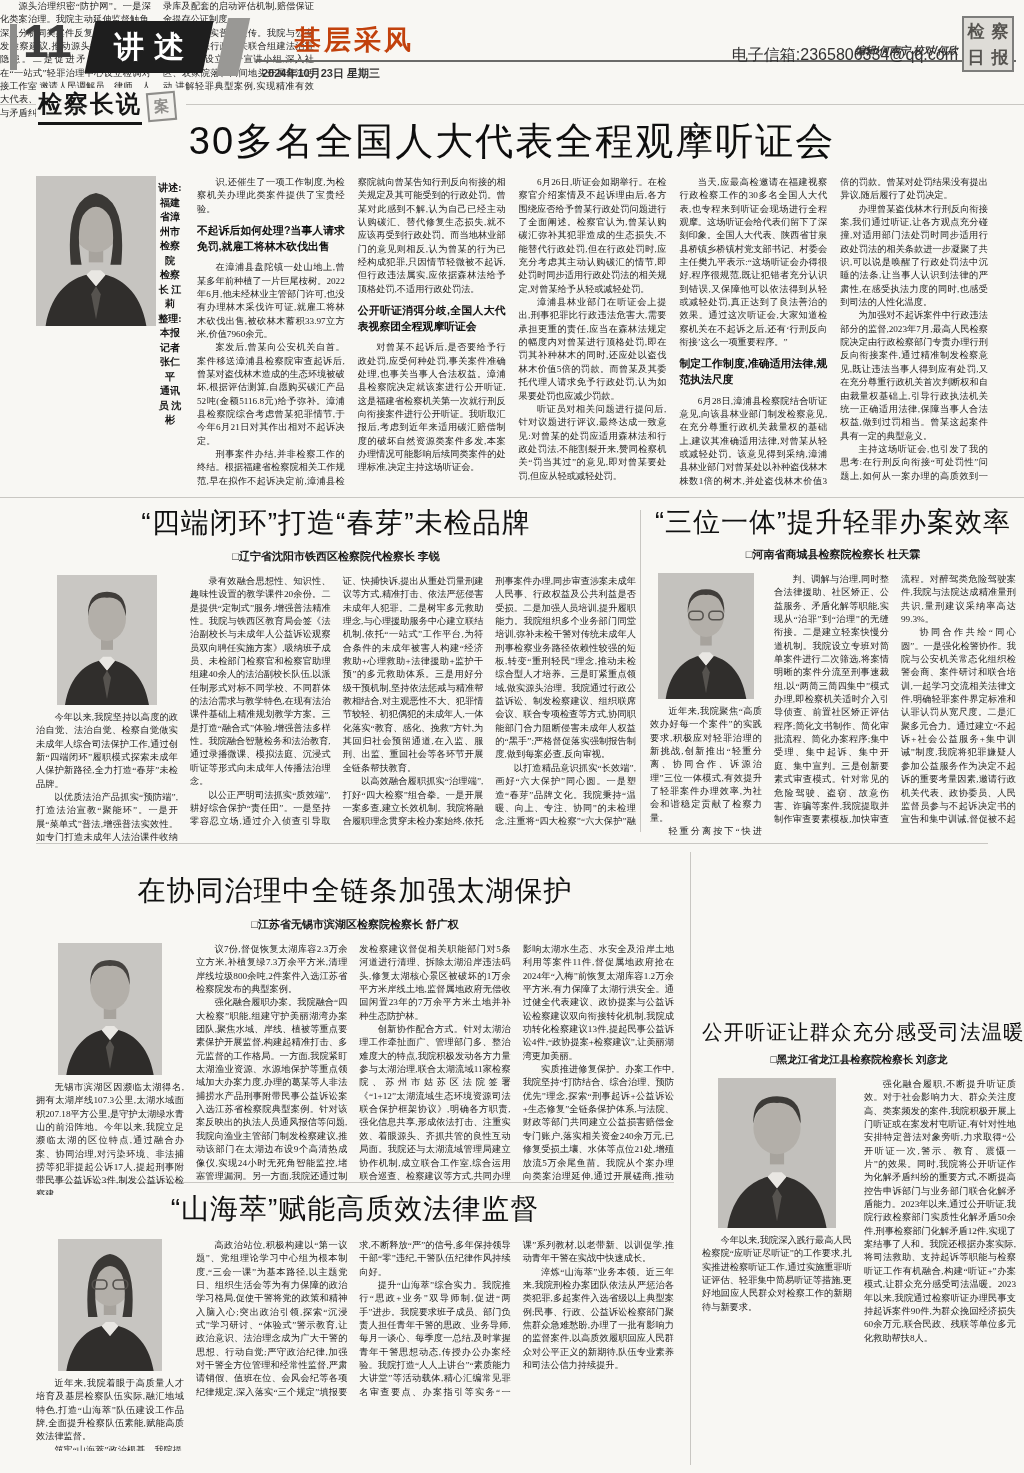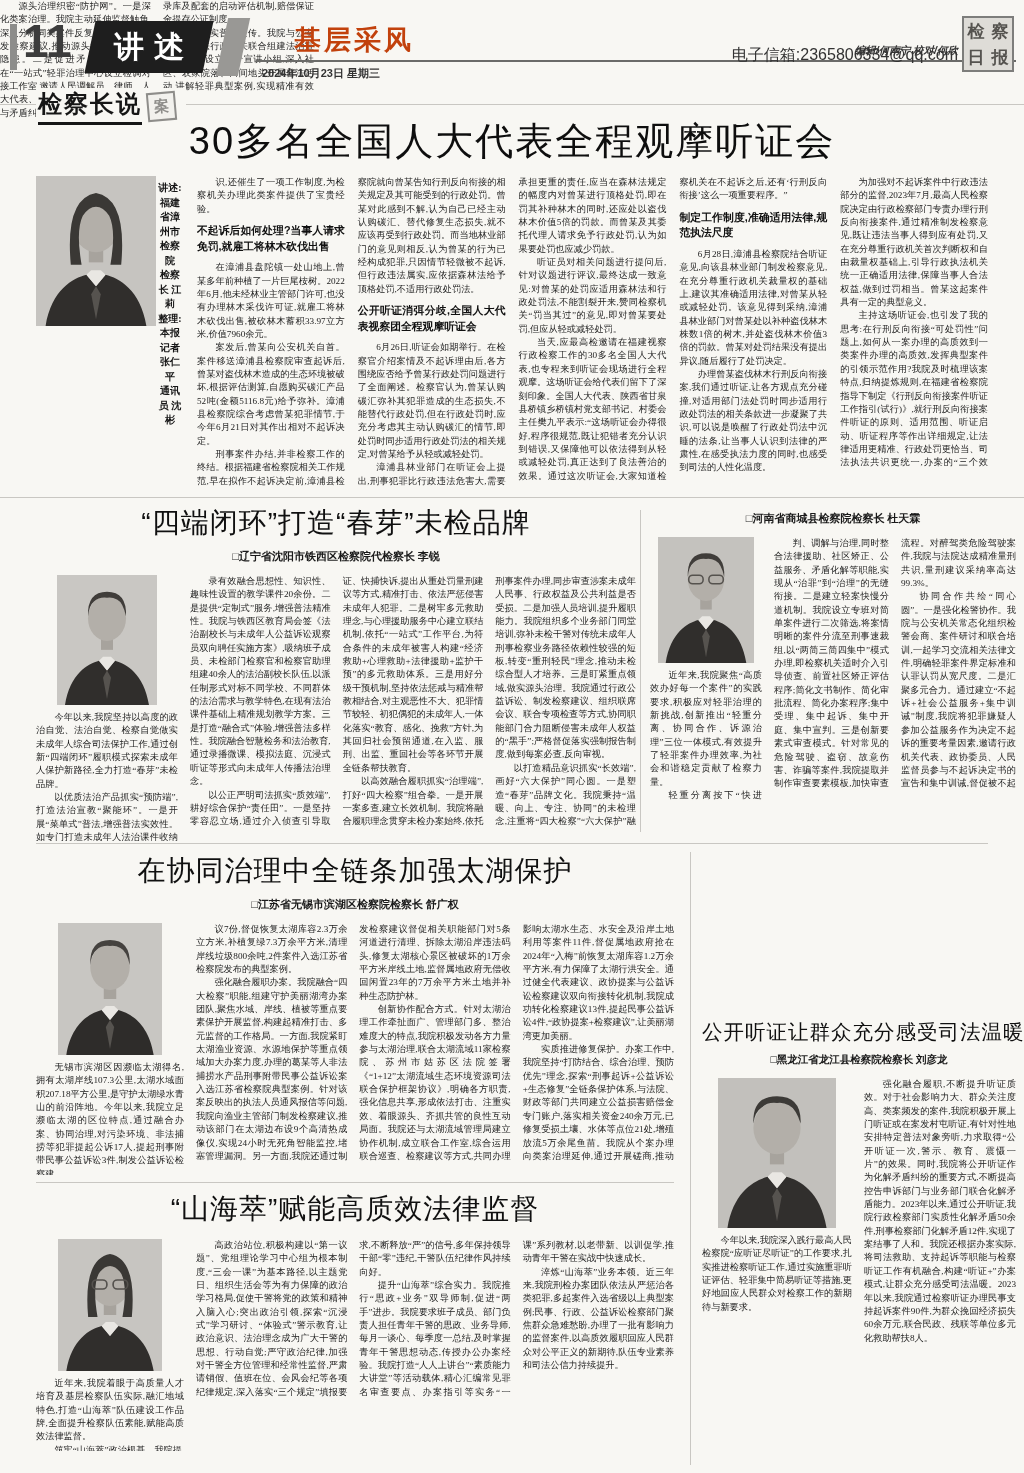--- a/index.html
+++ b/index.html
@@ -73,21 +73,21 @@
   #art-weijian .a-body{height:266px;}
   #art-weijian .a-col1{width:142px;}
   #art-weijian .a-cols{column-count:3;}
   #art-qingzui{left:650px;top:504px;width:366px;}
   #art-qingzui .a-head{font-size:27px;}
   #art-qingzui .a-body{height:266px;}
   #art-qingzui .a-col1{width:112px;}
   #art-qingzui .a-cols{column-count:2;}
   #qingzui-cont{left:702px;top:852px;width:314px;height:152px;column-count:2;column-gap:12px;overflow:hidden;}
   #qingzui-cont p{text-indent:2em;margin:0;}
-  #art-taihu{left:36px;top:852px;width:638px;}
+  #art-taihu{left:36px;top:872px;width:638px;}
   #art-taihu .a-body{height:252px;}
   #art-taihu .a-col1{width:148px;}
   #art-taihu .a-cols{column-count:3;}
   #art-tingzheng{left:702px;top:1018px;width:314px;}
   #art-tingzheng .a-head{font-size:20.5px;}
   #art-tingzheng .a-body{height:372px;}
   #art-tingzheng .a-col1{width:150px;}
   #art-tingzheng .a-cols{column-count:1;}
   #art-shanhaicui{left:36px;top:1190px;width:638px;}
   #art-shanhaicui .a-body{height:212px;}
@@ -147,20 +147,21 @@
         <p>对涉罪当事人作不起诉处理后,是否还要给予行政处罚,怎样做到过罚相当,是办理行刑反向衔接案件的必答题。曾某盗伐林木案,案情并不复杂,但对如何适用法律进行行政处罚观点不一。今年6月,由我主持召开公开听证会,经过听证,各方消除分歧、凝聚共</p>
       </div>
     </div>
     <div class="f-cols bodytext">
       <p>识,还催生了一项工作制度,为检察机关办理此类案件提供了宝贵经验。</p>
       <h4>不起诉后如何处理?当事人请求免罚,就雇工将林木砍伐出售</h4>
       <p>在漳浦县盘陀镇一处山地上,曾某多年前种植了一片巨尾桉树。2022年6月,他未经林业主管部门许可,也没有办理林木采伐许可证,就雇工将林木砍伐出售,被砍林木蓄积33.97立方米,价值7960余元。</p>
       <p>案发后,曾某向公安机关自首。案件移送漳浦县检察院审查起诉后,曾某对盗伐林木造成的生态环境被破坏,根据评估测算,自愿购买碳汇产品52吨(金额5116.8元)给予弥补。漳浦县检察院综合考虑曾某犯罪情节,于今年6月21日对其作出相对不起诉决定。</p>
       <p>刑事案件办结,并非检察工作的终结。根据福建省检察院相关工作规范,早在拟作不起诉决定前,漳浦县检察院就向曾某告知行刑反向衔接的相关规定及其可能受到的行政处罚。曾某对此感到不解,认为自己已经主动认购碳汇、替代修复生态损失,就不应该再受到行政处罚。而当地林业部门的意见则相反,认为曾某的行为已经构成犯罪,只因情节轻微被不起诉,但行政违法属实,应依据森林法给予顶格处罚,不适用行政处罚法。</p>
       <h4>公开听证消弭分歧,全国人大代表视察团全程观摩听证会</h4>
+      <p>对曾某不起诉后,是否要给予行政处罚,应受何种处罚,事关案件准确处理,也事关当事人合法权益。漳浦县检察院决定就该案进行公开听证,这是福建省检察机关第一次就行刑反向衔接案件进行公开听证。我听取汇报后,考虑到近年来适用碳汇赔偿制度的破坏自然资源类案件多发,本案办理情况可能影响后续同类案件的处理标准,决定主持这场听证会。</p>
       <p>6月26日,听证会如期举行。在检察官介绍案情及不起诉理由后,各方围绕应否给予曾某行政处罚问题进行了全面阐述。检察官认为,曾某认购碳汇弥补其犯罪造成的生态损失,不能替代行政处罚,但在行政处罚时,应充分考虑其主动认购碳汇的情节,即处罚时同步适用行政处罚法的相关规定,对曾某给予从轻或减轻处罚。</p>
       <p>漳浦县林业部门在听证会上提出,刑事犯罪比行政违法危害大,需要承担更重的责任,应当在森林法规定的幅度内对曾某进行顶格处罚,即在罚其补种林木的同时,还应处以盗伐林木价值5倍的罚款。而曾某及其委托代理人请求免予行政处罚,认为如果要处罚也应减少罚款。</p>
       <p>听证员对相关问题进行提问后,针对议题进行评议,最终达成一致意见:对曾某的处罚应适用森林法和行政处罚法,不能割裂开来,赞同检察机关“罚当其过”的意见,即对曾某要处罚,但应从轻或减轻处罚。</p>
       <p>当天,应最高检邀请在福建视察行政检察工作的30多名全国人大代表,也专程来到听证会现场进行全程观摩。这场听证会给代表们留下了深刻印象。全国人大代表、陕西省甘泉县桥镇乡桥镇村党支部书记、村委会主任樊九平表示:“这场听证会办得很好,程序很规范,既让犯错者充分认识到错误,又保障他可以依法得到从轻或减轻处罚,真正达到了良法善治的效果。通过这次听证会,大家知道检察机关在不起诉之后,还有‘行刑反向衔接’这么一项重要程序。”</p>
       <h4>制定工作制度,准确适用法律,规范执法尺度</h4>
       <p>6月28日,漳浦县检察院结合听证意见,向该县林业部门制发检察意见,在充分尊重行政机关裁量权的基础上,建议其准确适用法律,对曾某从轻或减轻处罚。该意见得到采纳,漳浦县林业部门对曾某处以补种盗伐林木株数1倍的树木,并处盗伐林木价值3倍的罚款。曾某对处罚结果没有提出异议,随后履行了处罚决定。</p>
       <p>办理曾某盗伐林木行刑反向衔接案,我们通过听证,让各方观点充分碰撞,对适用部门法处罚时同步适用行政处罚法的相关条款进一步凝聚了共识,可以说是唤醒了行政处罚法中沉睡的法条,让当事人认识到法律的严肃性,在感受执法力度的同时,也感受到司法的人性化温度。</p>
       <p>为加强对不起诉案件中行政违法部分的监督,2023年7月,最高人民检察院决定由行政检察部门专责办理行刑反向衔接案件,通过精准制发检察意见,既让违法当事人得到应有处罚,又在充分尊重行政机关首次判断权和自由裁量权基础上,引导行政执法机关统一正确适用法律,保障当事人合法权益,做到过罚相当。曾某这起案件具有一定的典型意义。</p>
       <p>主持这场听证会,也引发了我的思考:在行刑反向衔接“可处罚性”问题上,如何从一案办理的高质效到一类案件办理的高质效,发挥典型案件的引领示范作用?我院及时梳理该案特点,归纳提炼规则,在福建省检察院指导下制定《行刑反向衔接案件听证工作指引(试行)》,就行刑反向衔接案件听证的原则、适用范围、听证启动、听证程序等作出详细规定,让法律适用更精准、行政处罚更恰当、司法执法共识更统一,办案的“三个效果”更加彰显。这项制度已被福建省检察院转发推广。</p>
     </div>
@@ -196,20 +197,21 @@
       <div class="a-cols" style="height:266px;">
         <p>录有效融合思想性、知识性、趣味性设置的教学课件20余份。二是提供“定制式”服务,增强普法精准性。我院与铁西区教育局会签《法治副校长与未成年人公益诉讼观察员双向聘任实施方案》,吸纳班子成员、未检部门检察官和检察官助理组建40余人的法治副校长队伍,以派任制形式对标不同学校、不同群体的法治需求与教学特色,在现有法治课件基础上精准规划教学方案。三是打造“融合式”体验,增强普法多样性。我院融合智慧检务和法治教育,通过录播微课、模拟法庭、沉浸式听证等形式向未成年人传播法治理念。</p>
         <p>以公正严明司法抓实“质效端”,耕好综合保护“责任田”。一是坚持零容忍立场,通过介入侦查引导取证、快捕快诉,提出从重处罚量刑建议等方式,精准打击、依法严惩侵害未成年人犯罪。二是树牢多元救助理念,与心理援助服务中心建立联结机制,依托“一站式”工作平台,为符合条件的未成年被害人构建“经济救助+心理救助+法律援助+监护干预”的多元救助体系。三是用好分级干预机制,坚持依法惩戒与精准帮教相结合,对主观恶性不大、犯罪情节较轻、初犯偶犯的未成年人,一体化落实“教育、感化、挽救”方针,为其回归社会预留通道,在入监、服刑、出监、重回社会等各环节开展全链条帮扶教育。</p>
         <p>以高效融合履职抓实“治理端”,打好“四大检察”组合拳。一是开展一案多查,建立长效机制。我院将融合履职理念贯穿未检办案始终,依托刑事案件办理,同步审查涉案未成年人民事、行政权益及公共利益是否受损。二是加强人员培训,提升履职能力。我院组织多个业务部门同堂培训,弥补未检干警对传统未成年人刑事检察业务路径依赖性较强的短板,转变“重刑轻民”理念,推动未检综合型人才培养。三是盯紧重点领域,做实源头治理。我院通过行政公益诉讼、制发检察建议、组织联席会议、联合专项检查等方式,协同职能部门合力阻断侵害未成年人权益的“黑手”;严格督促落实强制报告制度,做到每案必查,反向审视。</p>
         <p>以打造精品意识抓实“长效端”,画好“六大保护”同心圆。一是塑造“春芽”品牌文化。我院秉持“温暖、向上、专注、协同”的未检理念,注重将“四大检察”“六大保护”融入品牌文化发展中,高标准建设“春芽”工作室。二是将品牌文化融合队伍建设。我院党组高度重视未检人才培养,为“春芽”工作室选派资深检察官和优秀检察官助理,同时整合全院力量,依托品牌建设创新“党建+业务”活动模式,为未检工作提供坚实的队伍保障。三是以品牌建设凝聚保护合力。我院依托“春芽”“云端春芽”品牌统领线上、线下未检工作,会同相关职能部门共同开展法治宣传服务,对未成年被害人提供多元化救助,对涉罪未成年人开展联合帮教等,实现“1+5&gt;6”的未成年人保护效果。</p>
       </div>
     </div>
   </div>
 
   <div class="article" id="art-qingzui">
+    <div class="a-head">“三位一体”提升轻罪办案效率</div>
     <div class="a-byline">□河南省商城县检察院检察长  杜天霖</div>
     <div class="a-body bodytext">
       <div class="a-col1">
         <div class="photo a-photo" style="width:96px;height:126px;">
           <svg viewBox="0 0 100 132" preserveAspectRatio="none">
             <rect width="100" height="132" fill="#c4c2be"></rect>
             <rect x="44" y="58" width="12" height="18" fill="#a7a39d"></rect>
             <ellipse cx="50" cy="44" rx="19" ry="23" fill="#b3afa9"></ellipse>
             <path d="M31,42 Q30,17 50,17 Q70,17 69,42 Q66,28 60,25 Q55,22 50,23 Q42,22 37,27 Q32,31 31,42 Z" fill="#403d3a"></path>
             <rect x="32" y="40" width="15" height="9" rx="4" fill="none" stroke="#55524e" stroke-width="1.6"></rect>

